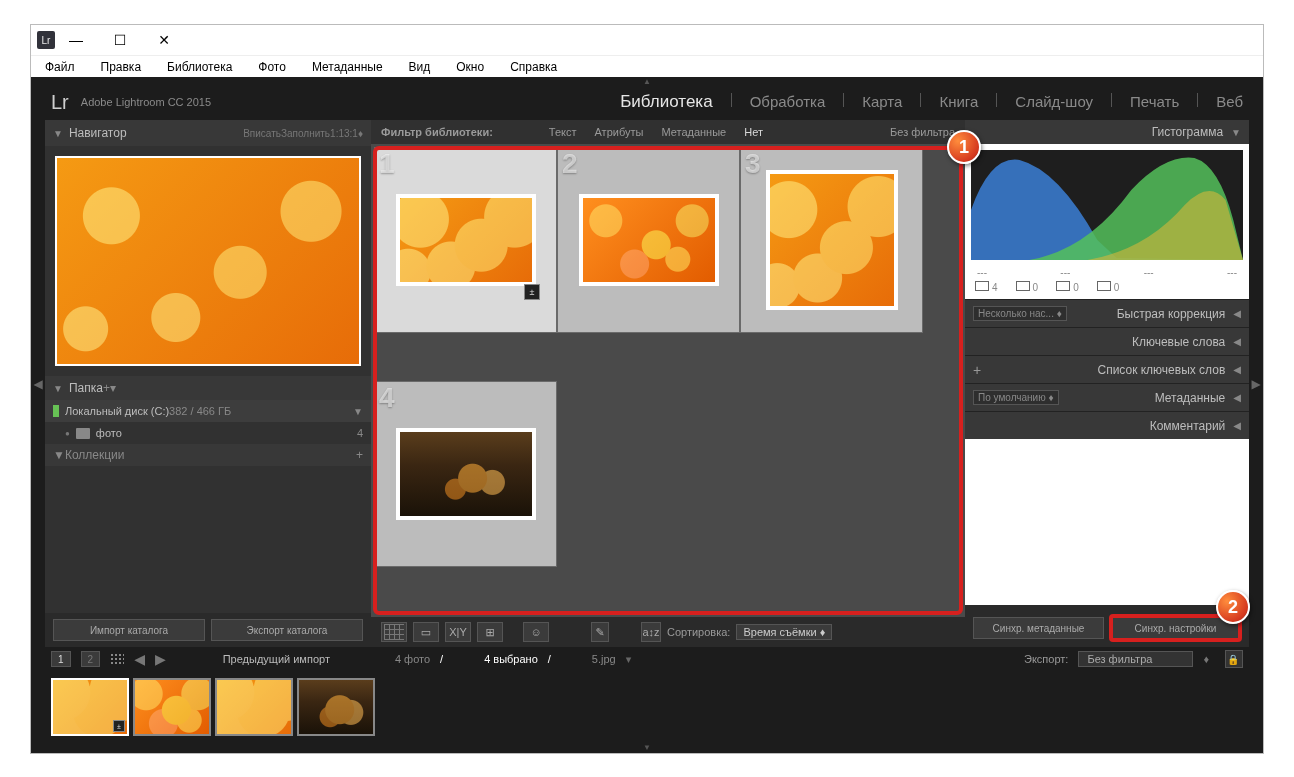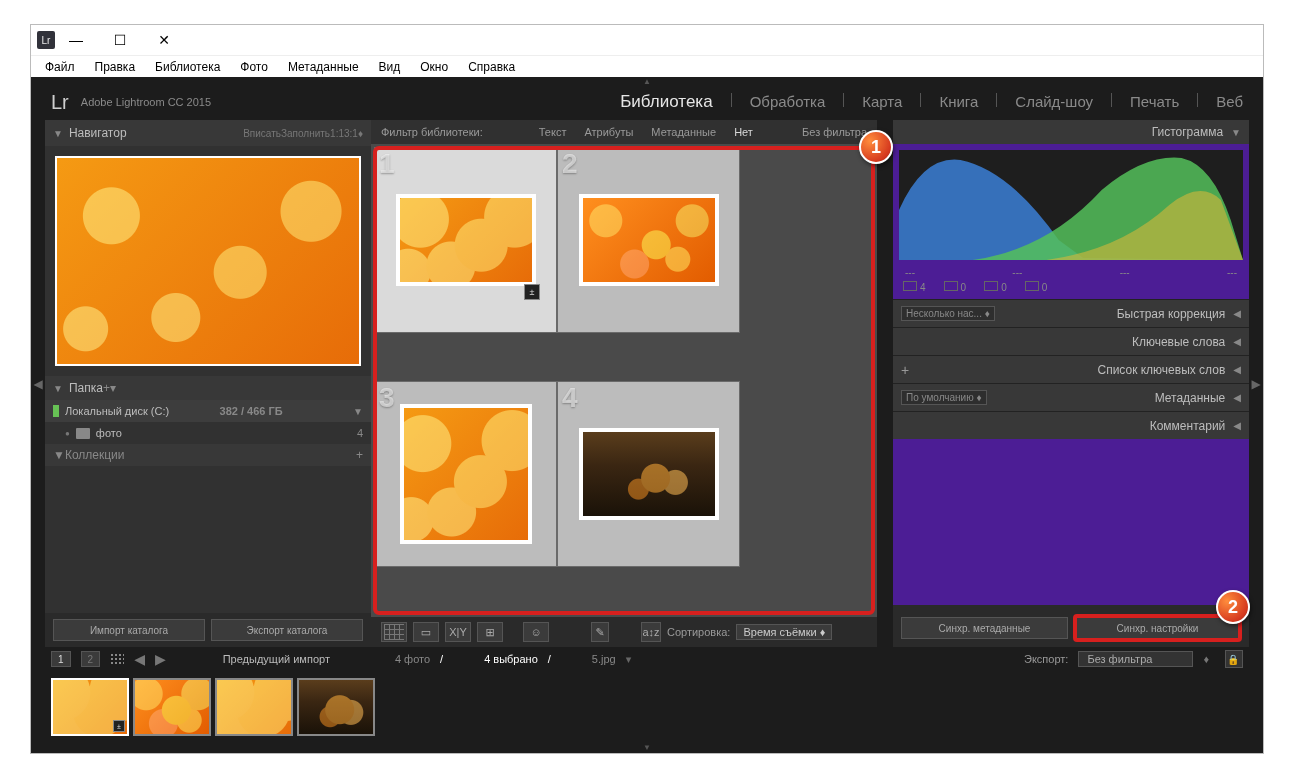--- a/index.html
+++ b/index.html
@@ -5,21 +5,21 @@
 * { margin:0; padding:0; box-sizing:border-box; font-family:"Segoe UI",Arial,sans-serif; }
 body { background:#fff; width:1294px; height:777px; overflow:hidden; position:relative; }
 
 .window { position:absolute; left:30px; top:24px; width:1234px; height:730px; background:#fff; border:1px solid #bbb; display:flex; flex-direction:column; }
 .titlebar { height:30px; display:flex; align-items:center; padding:0 6px; background:#fff; }
 .app-icon { width:18px; height:18px; background:#31323a; color:#e8e8e8; font-size:10px; display:flex; align-items:center; justify-content:center; margin-right:6px; border-radius:2px; }
 .title { font-size:12px; color:#000; flex:1; }
 .win-btns { display:flex; gap:14px; }
 .win-btn { width:30px; height:24px; display:flex; align-items:center; justify-content:center; font-size:14px; color:#000; cursor:pointer; }
 
-.menubar { height:22px; display:flex; align-items:center; padding:0 6px; gap:4px; background:#fff; border-top:1px solid #eee; }
+.menubar { height:22px; display:flex; align-items:center; padding:0 6px; gap:10px; background:#fff; border-top:1px solid #eee; }
 .menu-item { font-size:12px; color:#000; padding:2px 8px; cursor:pointer; }
 
 .app-body { flex:1; background:#1c1c1c; display:flex; flex-direction:column; overflow:hidden; }
 
 .top-band { background:#1c1c1c; padding:4px 20px 6px 20px; display:flex; align-items:flex-end; }
 .brand { display:flex; align-items:center; gap:12px; flex:1; }
 .lr-logo { font-size:20px; color:#cfcfcf; font-weight:300; }
 .brand-text { font-size:11px; color:#8a8a8a; line-height:1.35; }
 .brand-text .mobile { color:#8a8a8a; font-size:14px; }
 .play-icon { color:#6a6a6a; margin-left:8px; font-size:11px; }
@@ -38,34 +38,34 @@
 .nav-header .chev { color:#888; margin-right:6px; font-size:10px; }
 .nav-header .spacer { flex:1; }
 .nav-header .zoom { color:#777; font-size:10px; cursor:pointer; }
 .nav-preview { margin:10px; border:2px solid #fff; background:#222; height:210px; position:relative; overflow:hidden; }
 
 .folder-header { height:24px; background:#383838; display:flex; align-items:center; padding:0 8px; font-size:12px; color:#bdbdbd; }
 .folder-header .chev { color:#888; margin-right:6px; font-size:10px; }
 .folder-header .plus { font-size:12px; color:#888; }
 .drive-row { height:22px; background:#3d3d3d; display:flex; align-items:center; padding:0 8px; font-size:11px; color:#bdbdbd; }
 .drive-light { width:6px;height:12px;background:#67c255;margin-right:6px; }
-.drive-row .usage { flex:1; text-align:center; color:#888; margin-right:20px;font-weight:bold; }
+.drive-row .usage { flex:1; text-align:left; color:#888; margin-right:20px; }
 .drive-row .disc { color:#888; font-size:10px; }
 .folder-row { height:22px; display:flex; align-items:center; padding:0 8px 0 20px; font-size:11px; color:#bdbdbd; }
 .folder-row .disc{ color:#777; font-size:8px; margin-right:6px;}
 .folder-icon { width:14px; height:11px; background:#888; margin-right:6px; border-radius:1px; }
 .folder-row .count { flex:1; text-align:right; color:#888; }
 .coll-header { height:22px; background:#383838; display:flex; align-items:center; padding:0 8px; font-size:12px; color:#888; }
 
 .left-btns { padding:6px 8px; display:flex; gap:6px; background:#2a2a2a; }
 .left-btn { flex:1; height:22px; background:#3b3b3b; border:1px solid #555; font-size:10px; color:#aaa; display:flex; align-items:center; justify-content:center; cursor:pointer; }
 
 .center-panel { flex:1; display:flex; flex-direction:column; background:#4a4a4a; }
 .filter-bar { height:24px; background:#303030; display:flex; align-items:center; padding:0 10px; font-size:11px; color:#9a9a9a; gap:18px; }
-.filter-bar .label { color:#9a9a9a; }
+.filter-bar .label { color:#9a9a9a;font-weight:bold; }
 .filter-bar .opt { cursor:pointer; }
 .filter-bar .opt.active { color:#d9d9d9; }
 .filter-bar .spacer { flex:1; }
 
 .grid-wrap { flex:1; position:relative; padding:3px; }
 .annot-1 { position:absolute; inset:2px; border:4px solid #d7201e; border-radius:6px; pointer-events:none; z-index:5; }
 .badge { position:absolute; width:34px; height:34px; border-radius:50%; background:radial-gradient(circle at 30% 30%,#ff8d3c,#d63a1f 70%,#9b2310); color:#fff; font-weight:bold; font-size:18px; display:flex; align-items:center; justify-content:center; border:2px solid #fff; box-shadow:1px 2px 4px rgba(0,0,0,.5); z-index:9; }
 .badge1 { right:-16px; top:-14px; }
 
 .grid { display:flex; flex-wrap:wrap; width:100%; height:100%; background:#4a4a4a; }
@@ -73,21 +73,21 @@
 .cell.selected { background:#dadada; }
 .cell .num { position:absolute; left:4px; top:0; font-size:28px; font-weight:bold; color:rgba(255,255,255,.55); text-shadow:0 1px 2px rgba(0,0,0,.3); }
 .cell .dev-badge { position:absolute; right:16px; bottom:32px; width:16px; height:16px; background:#222; border:1px solid #888; display:flex; align-items:center; justify-content:center; color:#ddd; font-size:9px;}
 .thumb { border:4px solid #fff; background:#333; }
 
 .center-toolbar { height:30px; background:#2a2a2a; display:flex; align-items:center; padding:0 10px; gap:6px; font-size:11px; color:#999; }
 .tb-btn { width:26px; height:20px; background:#3b3b3b; border:1px solid #555; display:flex; align-items:center; justify-content:center; cursor:pointer; font-size:11px; color:#aaa; }
 .tb-grid { width:20px; height:16px; background-image:linear-gradient(#777 1px,transparent 1px),linear-gradient(90deg,#777 1px,transparent 1px); background-size:5px 5px; }
 .sort-sel { background:#3b3b3b; border:1px solid #555; color:#ccc; font-size:11px; padding:1px 6px; cursor:pointer; }
 
-.right-panel { width:356px; background:#4c1d95; display:flex; flex-direction:column; position:relative;margin-left:16px; }
+.right-panel { width:284px; background:#ffffff; display:flex; flex-direction:column; position:relative; }
 .histo-header { height:24px; background:#383838; display:flex; align-items:center; justify-content:flex-end; padding:0 8px; font-size:12px; color:#bdbdbd; }
 .histo-header .chev { color:#888; font-size:10px; margin-left:8px; }
 .histo-box { height:110px; margin:6px; position:relative; background:#1e1e1e; overflow:hidden; }
 .histo-info { display:flex; justify-content:space-between; padding:1px 10px; font-size:10px; color:#888; }
 .histo-info span{margin:0 2px}
 .histo-count { display:flex; gap:18px; padding:2px 10px 6px 10px; font-size:10px; color:#888; align-items:center;}
 .histo-count .ico{display:inline-block;width:14px;height:10px;border:1px solid #666;margin-right:3px;}
 
 .rp-section { height:28px; background:#383838; display:flex; align-items:center; justify-content:flex-end; padding:0 8px; font-size:12px; color:#bdbdbd; border-top:1px solid #222; }
 .rp-section .left-sel { font-size:10px; color:#888; background:#2e2e2e; padding:1px 4px; margin-right:auto; border:1px solid #555;}

